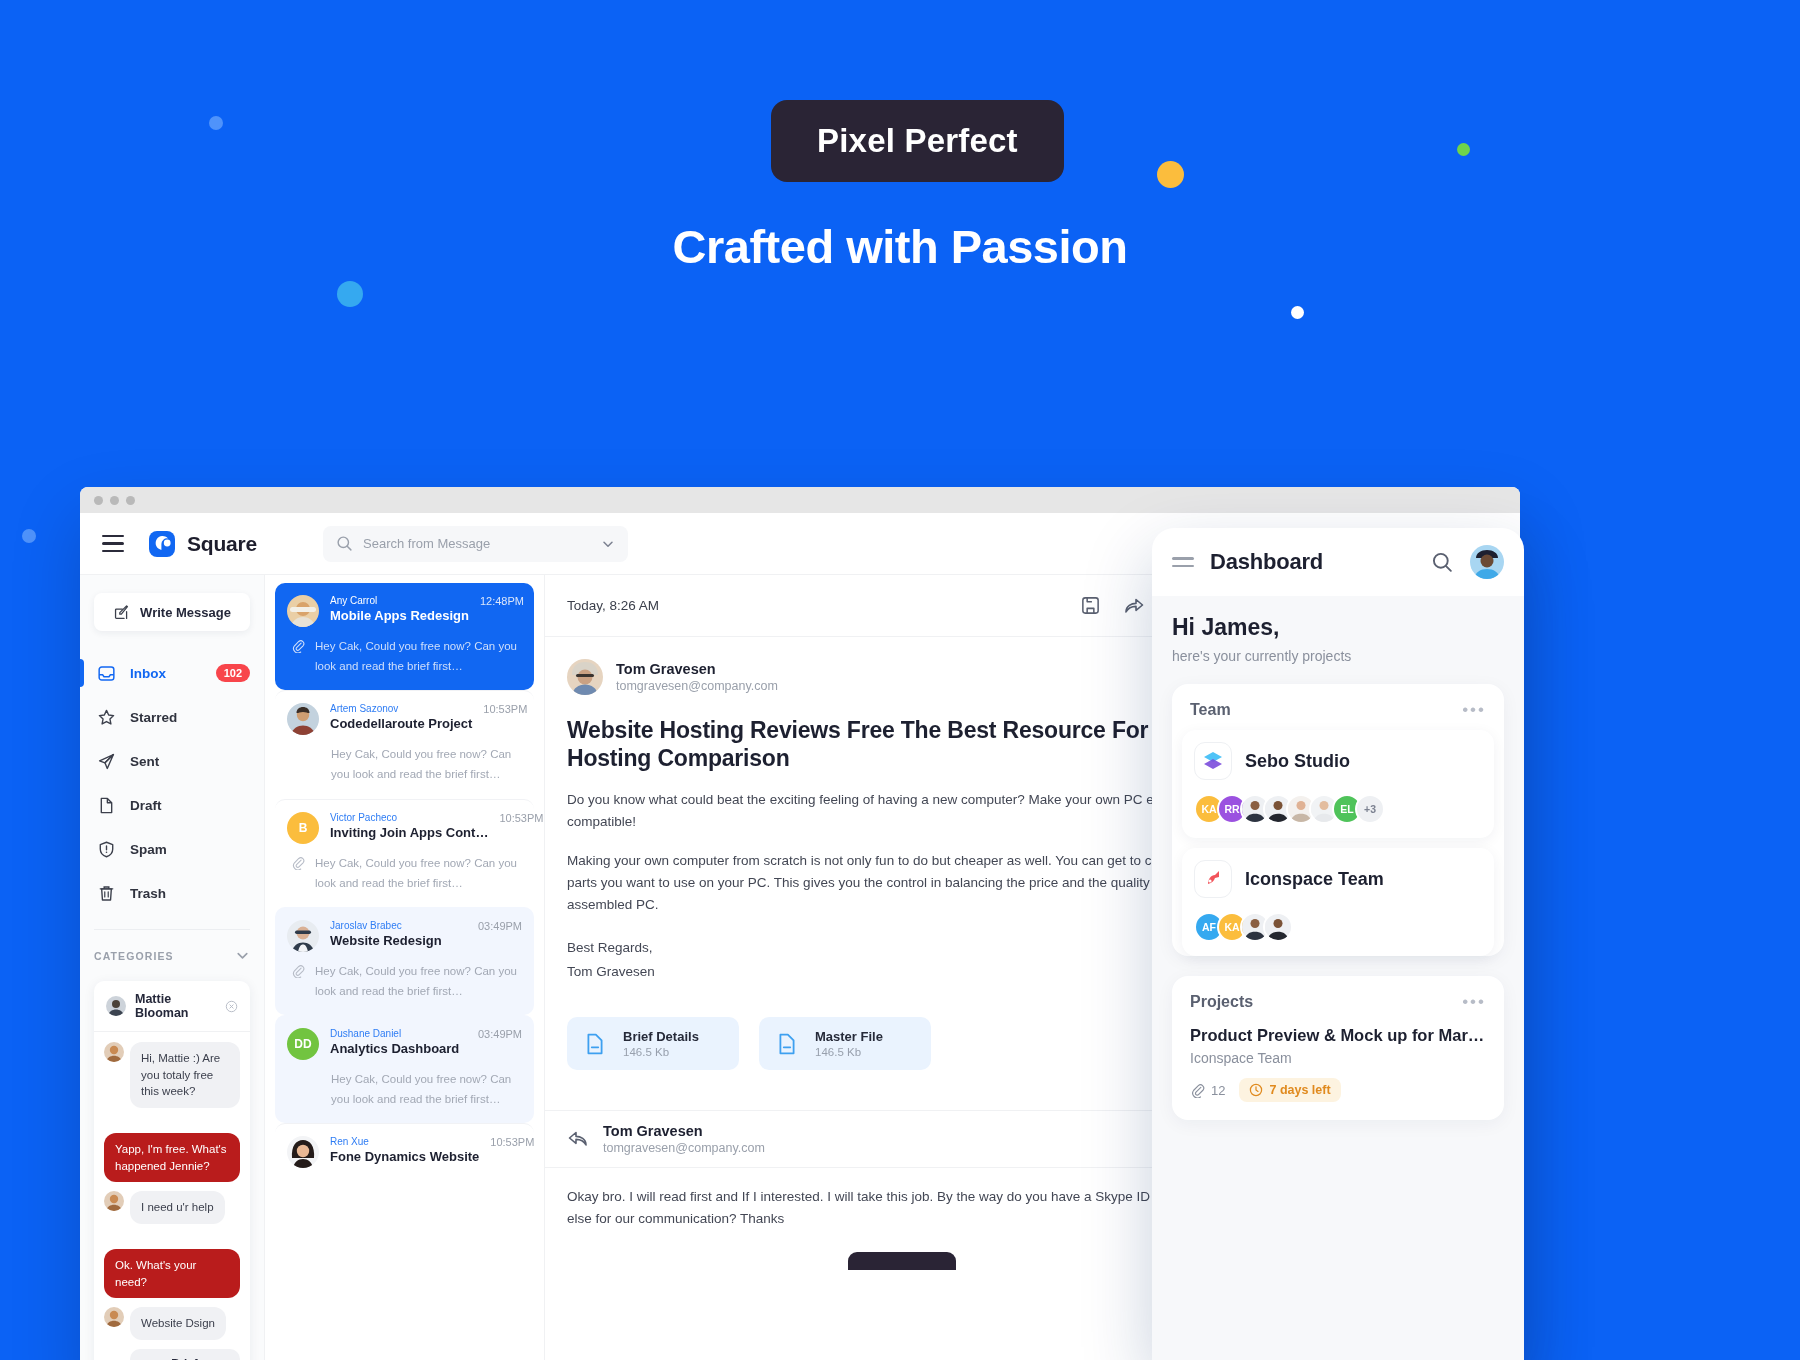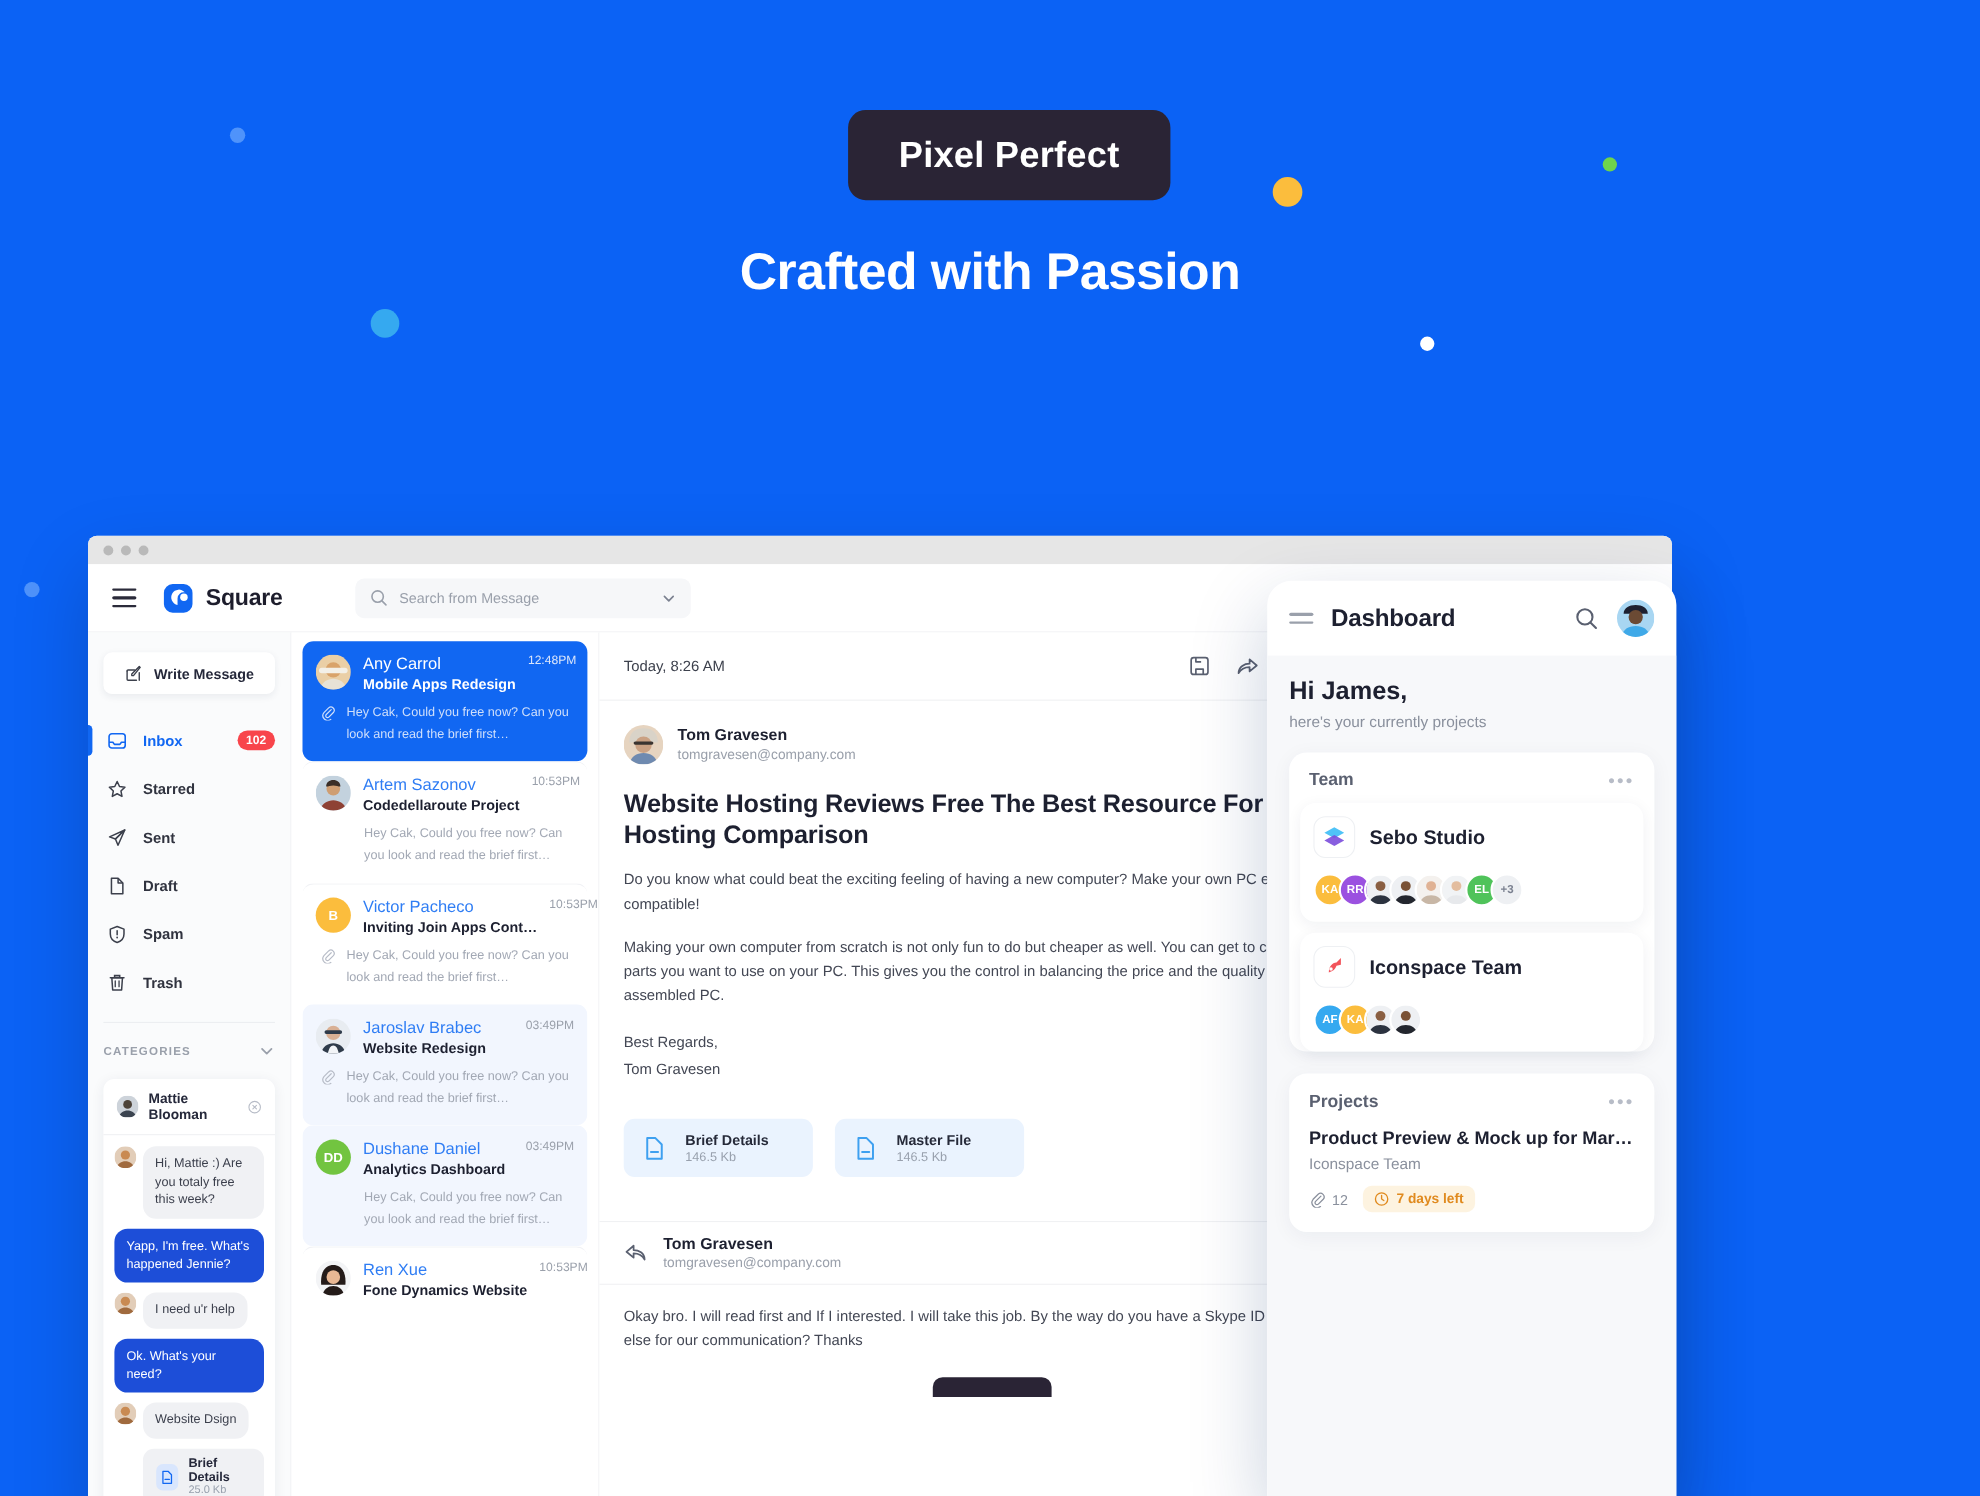--- a/index.html
+++ b/index.html
@@ -94,21 +94,21 @@
 
   .chat-card { margin-top: 18px; background: #fff; border-radius: 10px 10px 0 0; box-shadow: 0 2px 12px rgba(24,39,75,.07); }
   .chat-head { display: flex; align-items: center; gap: 9px; padding: 11px 12px; border-bottom: 1px solid #f0f1f3; }
   .chat-head .nm { font-size: 12.5px; font-weight: 700; color: #25283a; }
   .chat-head .x { margin-left: auto; cursor: pointer; }
   .chat-body { padding: 10px 10px 12px; display: flex; flex-direction: column; gap: 9px; }
   .msg-row { display: flex; align-items: flex-start; gap: 6px; }
   .msg-row.me { justify-content: flex-end; }
   .bub { border-radius: 12px; padding: 8px 11px; font-size: 11.5px; line-height: 1.45; max-width: 148px; }
   .bub.them { background: #f0f1f4; color: #3b3f4c; }
-  .bub.me { background: #1d4ed8; color: #fff; }
+  .bub.me { background: #b91c1c; color: #fff; margin-top: 16px; }
   .mini-av { width: 20px; height: 20px; border-radius: 50%; flex: 0 0 20px; overflow: hidden; }
   .file-chip { margin-left: 26px; background: #f0f1f4; border-radius: 10px; padding: 8px 12px; display: flex; align-items: center; gap: 9px; }
   .file-chip .ico { width: 24px; height: 24px; background: #d9e6fd; border-radius: 6px; display: flex; align-items: center; justify-content: center; }
   .file-chip .nm { font-size: 11.5px; font-weight: 700; color: #25283a; }
   .file-chip .sz { font-size: 10px; color: #98a0ad; }
 
   
   .maillist { width: 280px; border-right: 1px solid #f0f1f3; background: #fff; }
   .ml-head { height: 62px; display: flex; align-items: center; padding: 0 16px; border-bottom: 1px solid #f0f1f3; }
   .prim {
@@ -117,21 +117,21 @@
     font-size: 12.5px; font-weight: 600; color: #2b2f3b; cursor: pointer;
   }
   .refresh { margin-left: auto; cursor: pointer; }
   .ml-items { padding: 8px 10px; }
   .mi { border-radius: 10px; padding: 12px 12px 14px; cursor: pointer; }
   .mi + .mi { border-top: 1px solid #f1f2f5; }
   .mi.sel { background: #1167f2; border-top-color: transparent; }
   .mi.unread { background: #f2f6fe; border-top-color: transparent; }
   .mi-top { display: flex; align-items: flex-start; gap: 11px; }
   .mi-av { width: 32px; height: 32px; border-radius: 50%; flex: 0 0 32px; overflow: hidden; display: flex; align-items: center; justify-content: center; font-size: 12px; font-weight: 700; color: #fff; }
-  .mi-name { font-size: 15px; color: #2f7df4; }
+  .mi-name { font-size: 10px; color: #2f7df4; }
   .mi.sel .mi-name { color: #ffffff; }
   .mi-subj { font-size: 13px; font-weight: 700; color: #1d2030; margin-top: 2px; white-space: nowrap; }
   .mi.sel .mi-subj { color: #fff; }
   .mi-time { margin-left: auto; font-size: 11px; color: #9aa0ab; white-space: nowrap; }
   .mi.sel .mi-time { color: #dbe6fb; }
   .mi-prev { display: flex; gap: 10px; margin-top: 9px; padding-left: 4px; }
   .mi-prev .txt { font-size: 11.5px; line-height: 1.75; color: #a2a8b4; }
   .mi.sel .mi-prev .txt { color: #cfdffb; }
 
   

